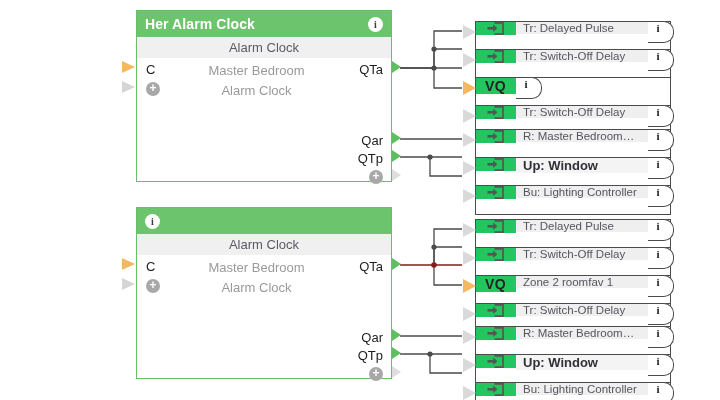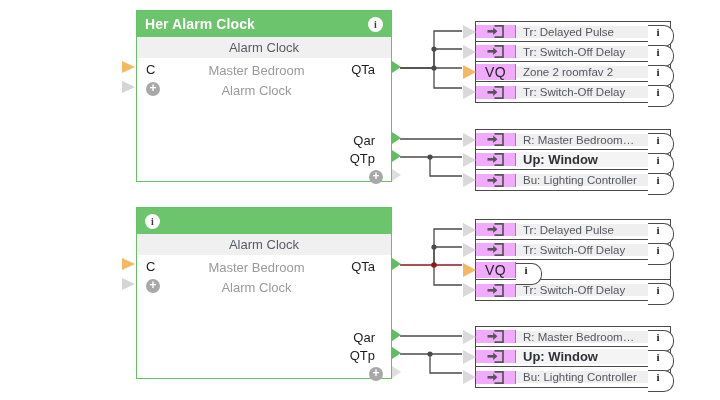--- a/index.html
+++ b/index.html
@@ -68,21 +68,21 @@
   .row-desc.l1{top:4px;}
   .row-desc.l2{top:24px;}
 
   .port-label{
     position:absolute;
     font-size:13px;
     color:#1d1d1d;
     white-space:nowrap;
   }
   .port-label.left{left:9px;}
-  .port-label.right{right:16px;}
+  .port-label.right{right:8px;}
 
   .plus-icon{
     position:absolute;
     width:14px;height:14px;border-radius:50%;
     background:#a8a8a8;
     color:#ffffff;
     font-size:12px;line-height:13px;
     text-align:center;
     font-weight:bold;
     cursor:pointer;
@@ -113,34 +113,35 @@
   .out-dot.muted{border-left-color:#dedede;}
 
   
   .stack{
     position:absolute;
     border:1px solid #4b4b4b;
     background:#ffffff;
     box-sizing:border-box;
   }
   .node-row{
-    height:20px;
+    height:28px;
     display:flex;
-    align-items:center;
+    align-items:flex-start;
     border-bottom:1px solid #4b4b4b;
     box-sizing:border-box;
     position:relative;
   }
   .node-row:last-child{border-bottom:none;}
   .node-icon{
     width:40px;
     display:flex;align-items:center;justify-content:center;
     border-right:1px solid #8a8a8a;
-    background:#f0abfc;
-    box-sizing:border-box;
+    background:#22c55e;
+    box-sizing:border-box;
+    font-weight:bold;
   }
   .node-icon .vq{
     font-size:14px;
     color:#222;
     letter-spacing:.5px;
     font-family:"Liberation Sans", sans-serif;
   }
   .node-label{
     flex:1;
     background:#efefef;
@@ -322,21 +323,20 @@
         <div class="node-label">Tr: Switch-Off Delay</div>
         <div class="node-info">
           <span class="glyph">i</span>
         </div>
       </div>
       <div class="node-row">
         <span class="stub hot"></span>
         <div class="node-icon">
           <span class="vq">VQ</span>
         </div>
-        <div class="node-label">Zone 2 roomfav 2</div>
         <div class="node-info">
           <span class="glyph">i</span>
         </div>
       </div>
       <div class="node-row">
         <span class="stub"></span>
         <div class="node-icon">
           <svg width="17" height="13" viewBox="0 0 17 13">
             <path d="M7.5,0.8 L16,0.8 L16,12.2 L7.5,12.2" fill="none" stroke="#555" stroke-width="1.7"></path>
             <rect x="0.5" y="5.0" width="8.5" height="2.6" fill="#555"></rect>
@@ -420,20 +420,21 @@
         <div class="node-label">Tr: Switch-Off Delay</div>
         <div class="node-info">
           <span class="glyph">i</span>
         </div>
       </div>
       <div class="node-row">
         <span class="stub hot"></span>
         <div class="node-icon">
           <span class="vq">VQ</span>
         </div>
+        <div class="node-label">Zone 2 roomfav 1</div>
         <div class="node-info">
           <span class="glyph">i</span>
         </div>
       </div>
       <div class="node-row">
         <span class="stub"></span>
         <div class="node-icon">
           <svg width="17" height="13" viewBox="0 0 17 13">
             <path d="M7.5,0.8 L16,0.8 L16,12.2 L7.5,12.2" fill="none" stroke="#555" stroke-width="1.7"></path>
             <rect x="0.5" y="5.0" width="8.5" height="2.6" fill="#555"></rect>

